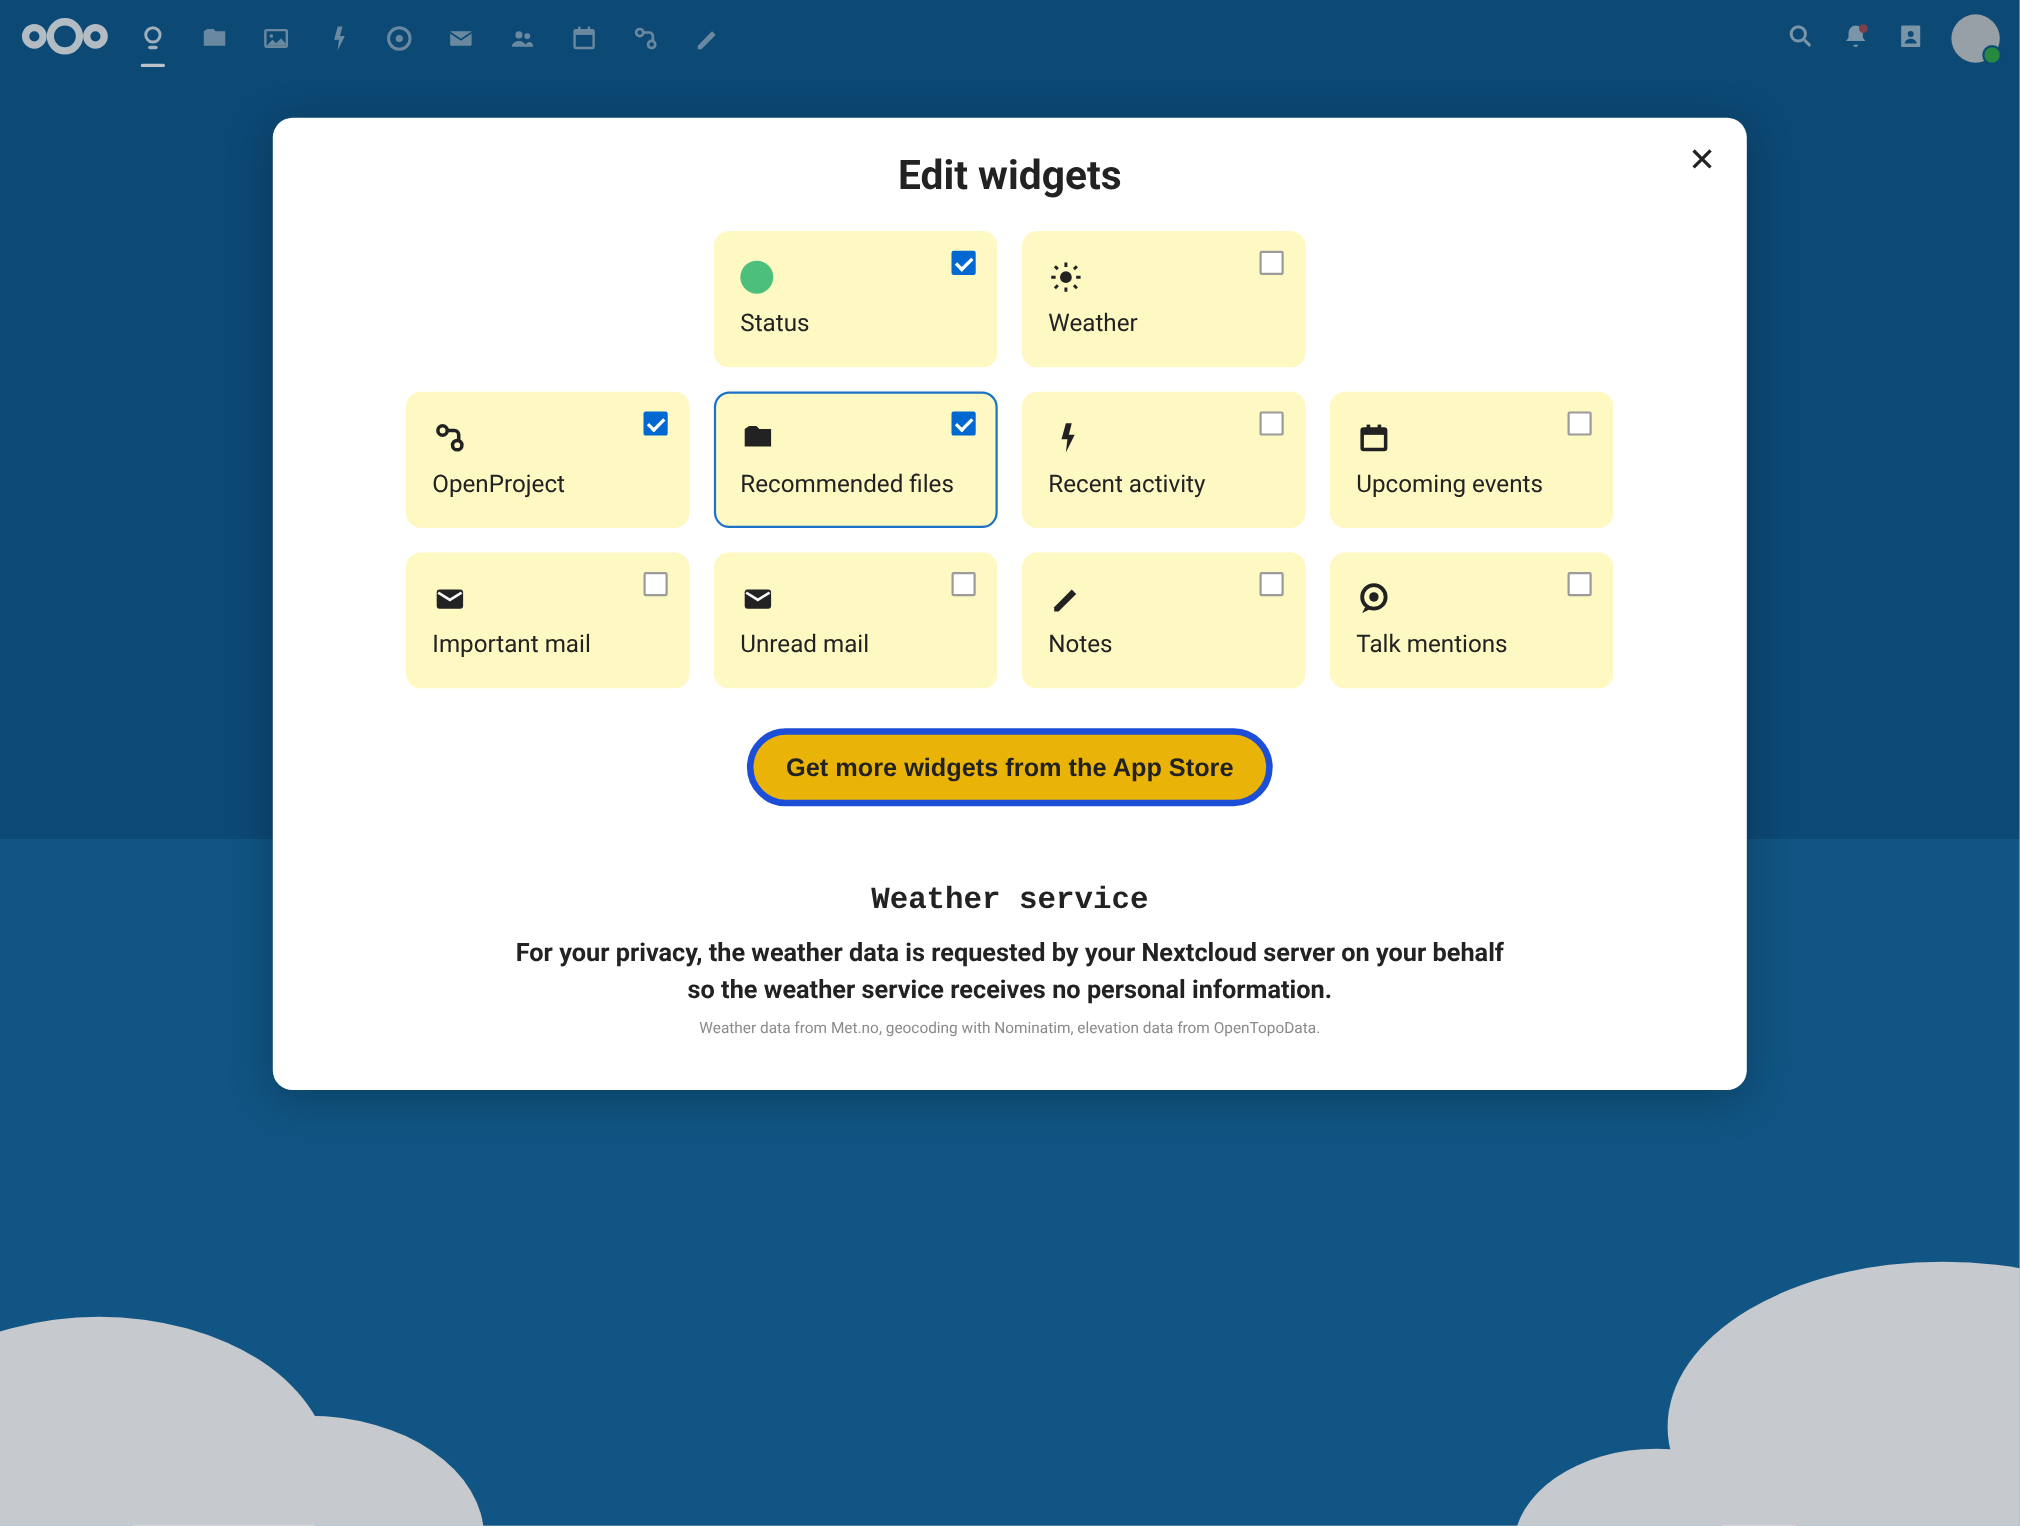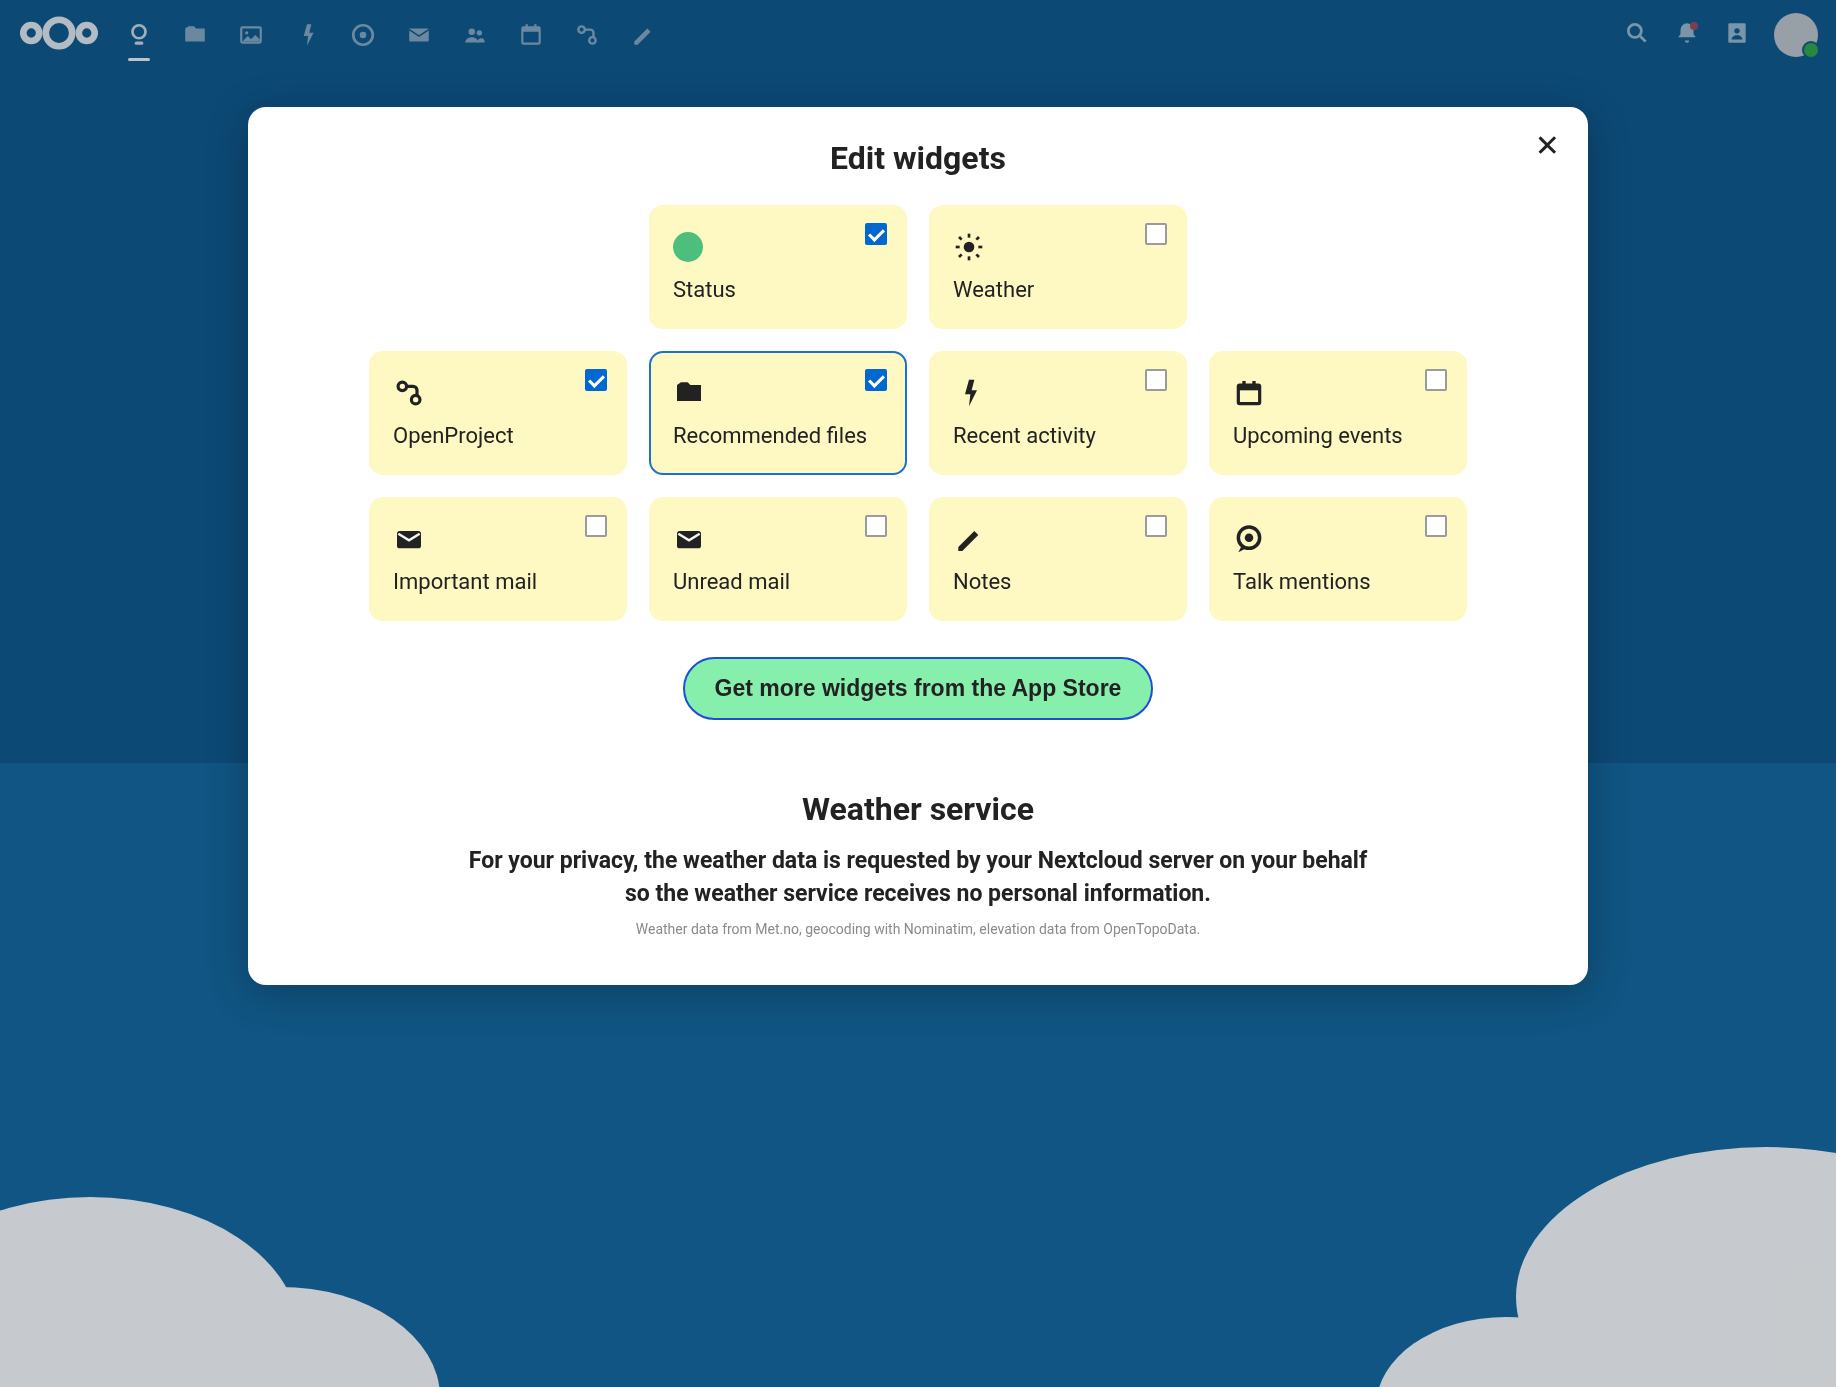--- a/index.html
+++ b/index.html
@@ -92,21 +92,21 @@
 .modal .close {
   position: absolute;
   top: 24px; right: 28px;
   cursor: pointer;
   font-size: 30px;
   line-height: 1;
   color: #222;
 }
 .modal h2 {
   text-align: center;
-  font-size: 32px;
+  font-size: 37px;
   font-weight: 700;
   margin-bottom: 28px;
   color: #222;
 }
 
 .grid {
   display: flex;
   flex-wrap: wrap;
   justify-content: center;
   gap: 22px;
@@ -161,35 +161,36 @@
 
 .status-dot { width: 30px; height: 30px; background: #4dbf7d; border-radius: 50%; }
 
 
 .card svg { width: 32px; height: 32px; fill: #222; }
 
 .more-btn {
   display: block;
   margin: 0 auto 70px;
   padding: 16px 30px;
-  border: 2px solid #1d4ed8;
+  border: 6px solid #1d4ed8;
   border-radius: 999px;
-  background: #86efac;
+  background: #eab308;
   font-size: 23px;
   font-weight: 700;
   color: #222;
   cursor: pointer;
 }
 
 .ws-title {
   text-align: center;
-  font-size: 32px;
+  font-size: 28px;
   font-weight: 700;
   color: #222;
   margin-bottom: 16px;
+  font-family: Liberation Mono, monospace;
 }
 .ws-desc {
   max-width: 900px;
   margin: 0 auto 10px;
   text-align: center;
   font-size: 23px;
   color: #222;
   line-height: 1.45;
   font-weight: bold;
 }

